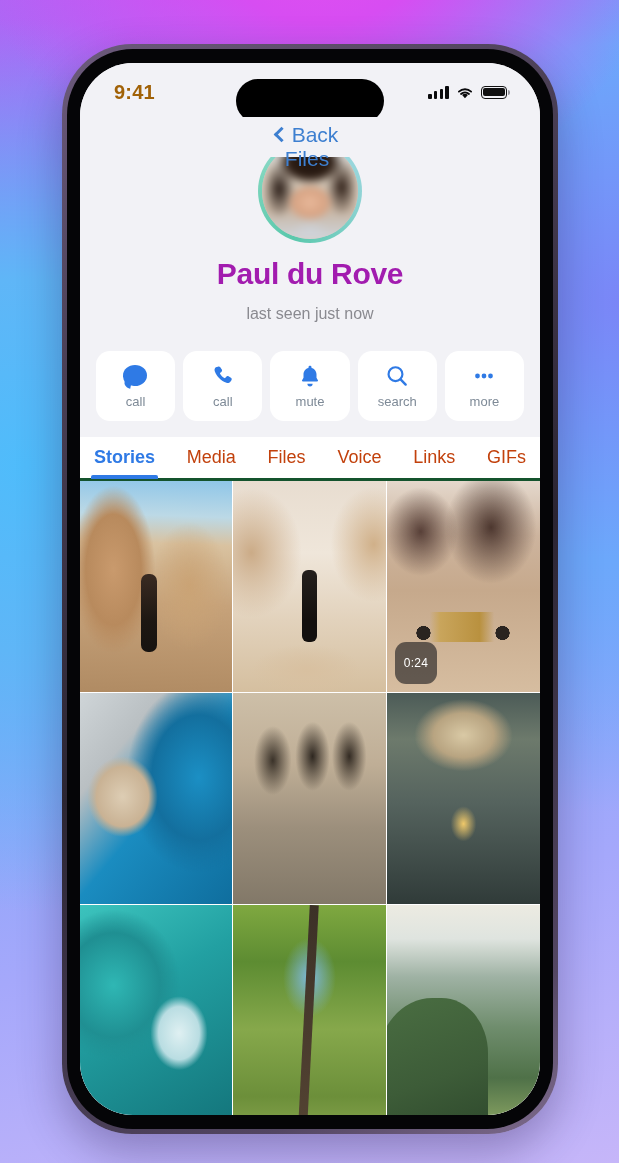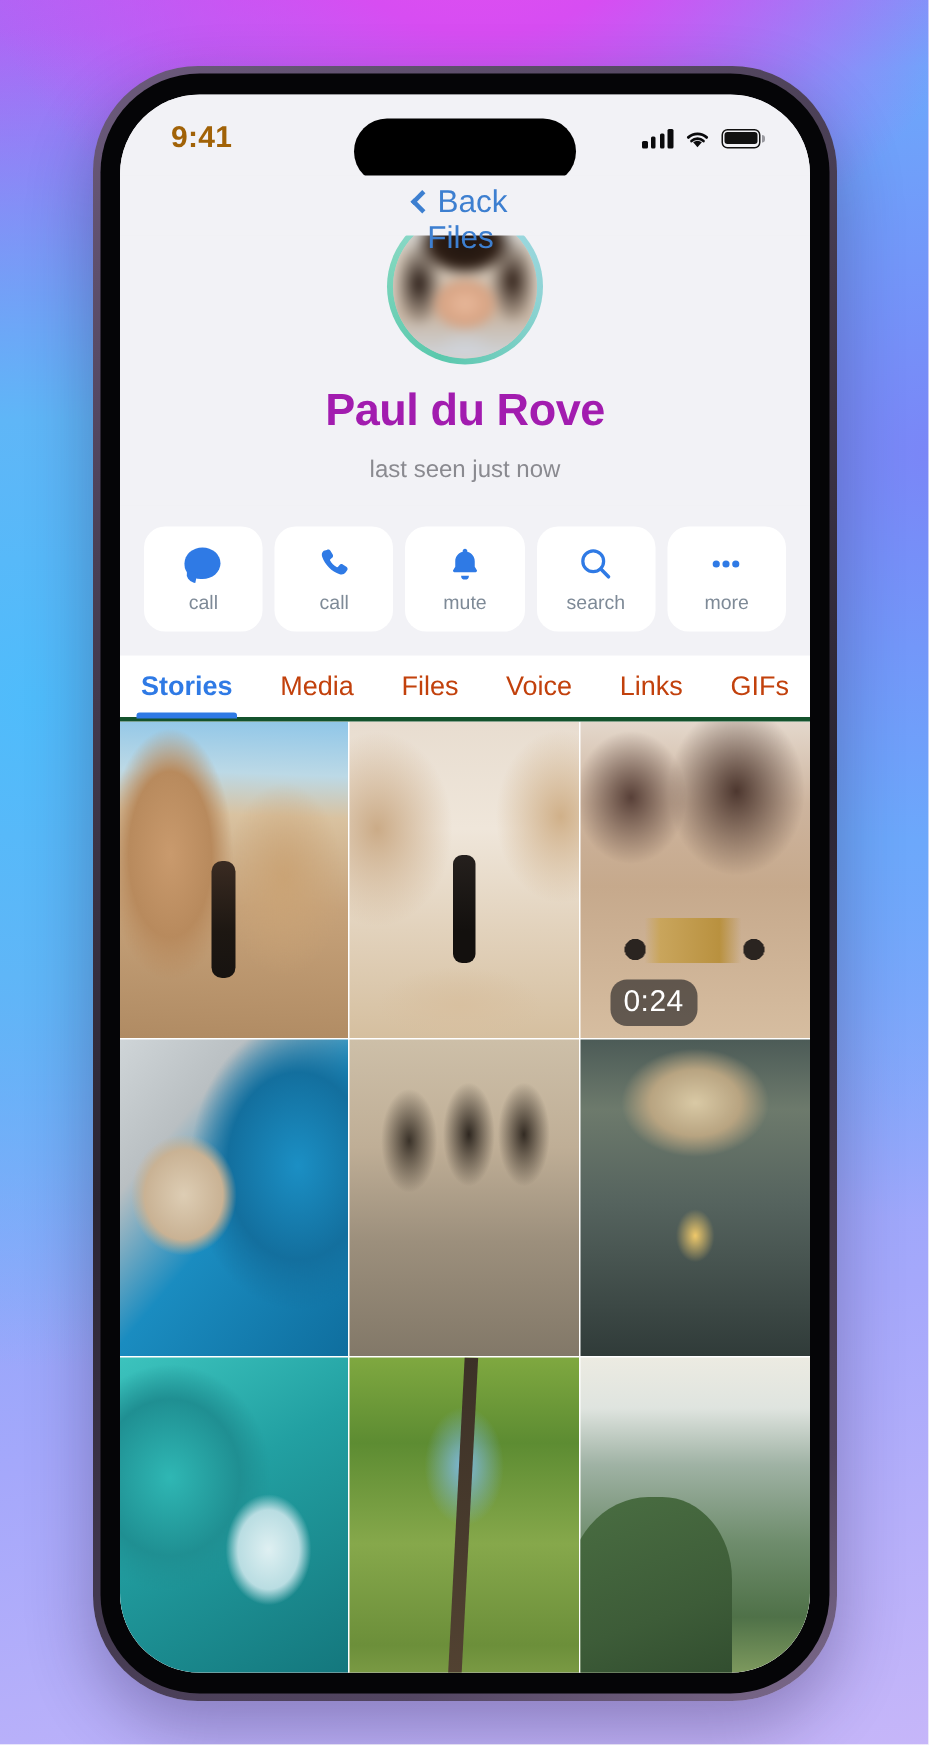--- a/index.html
+++ b/index.html
@@ -119,23 +119,23 @@
   .tab.active:after {
     content:""; position: absolute; left: -3px; right: -3px; bottom: -1px;
     height: 4px; background: #2f7ae5; border-radius: 2px 2px 0 0;
   }
   
   .grid { display: flex; flex-wrap: wrap; background: #fff; }
   .cell { width: 33.3333%; height: 212px; position: relative; overflow: hidden;
           border-right: 1.5px solid #fff; border-bottom: 1.5px solid #fff; cursor: pointer; }
   .cell:nth-child(3n) { border-right: none; }
   .dur {
-    position: absolute; left: 20px; bottom: 8px;
-    background: rgba(28,28,30,.62); color: #fff; font-size: 20px;
-    padding: 4px 9px; border-radius: 11px; letter-spacing: .3px;
+    position: absolute; left: 8px; bottom: 8px;
+    background: rgba(28,28,30,.62); color: #fff; font-size: 12px;
+    padding: 14px 9px; border-radius: 11px; letter-spacing: .3px;
   }
   
   .t-canyon {
     background:
       radial-gradient(ellipse 60px 120px at 22% 42%, #c99a6d 0%, #b88a5d 46%, rgba(184,138,93,0) 70%),
       radial-gradient(ellipse 55px 90px at 72% 50%, #caa375 0%, rgba(202,163,117,0) 72%),
       linear-gradient(182deg, #8fc6e8 0%, #bcd9e6 17%, #d9c2a0 30%, #c6a27a 58%, #b08b63 100%);
   }
   .t-canyon:after{ content:""; position:absolute; left:40%; top:44%; width:16px; height:78px;
       background:linear-gradient(180deg,#3a2b22 0%,#1d1712 60%,#171310 100%); border-radius:7px;}

